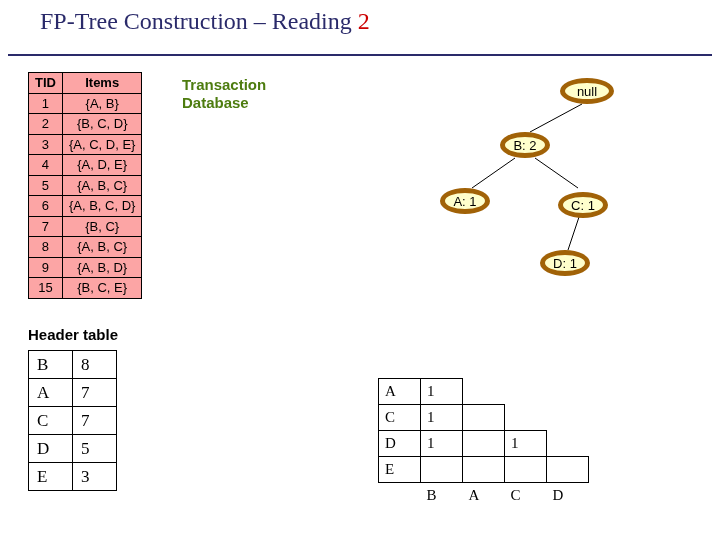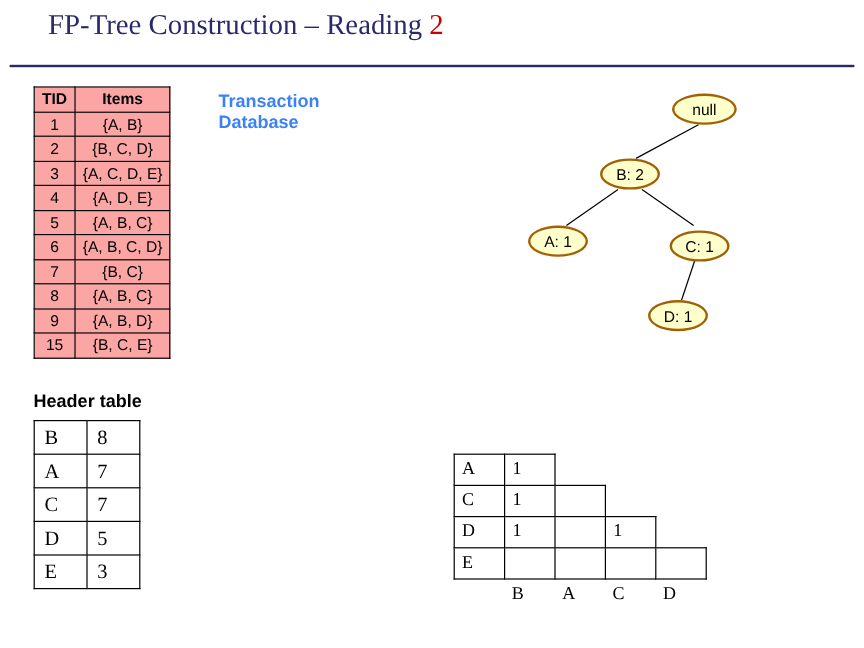--- a/index.html
+++ b/index.html
@@ -46,21 +46,21 @@
   }
   .txn-table th { font-weight: bold; }
 
   .txn-label {
     position: absolute;
     top: 76px;
     left: 182px;
     font-family: Arial, Helvetica, sans-serif;
     font-weight: bold;
     font-size: 15px;
-    color: #3b82f6;
+    color: #4d7c0f;
     line-height: 1.2;
   }
 
   
   .ht-label {
     position: absolute;
     top: 326px;
     left: 28px;
     font-family: Arial, Helvetica, sans-serif;
     font-weight: bold;
@@ -86,21 +86,21 @@
   .tree {
     position: absolute;
     top: 60px;
     left: 300px;
     width: 400px;
     height: 260px;
   }
   .tree svg { position: absolute; top: 0; left: 0; }
   .node {
     position: absolute;
-    border: 2px solid #a16207;
+    border: 5px solid #a16207;
     background: #ffc;
     border-radius: 50%;
     font-family: Arial, sans-serif;
     font-size: 13px;
     text-align: center;
     display: flex;
     align-items: center;
     justify-content: center;
   }
   .n-null { left: 260px; top: 18px;  width: 54px; height: 26px; }

